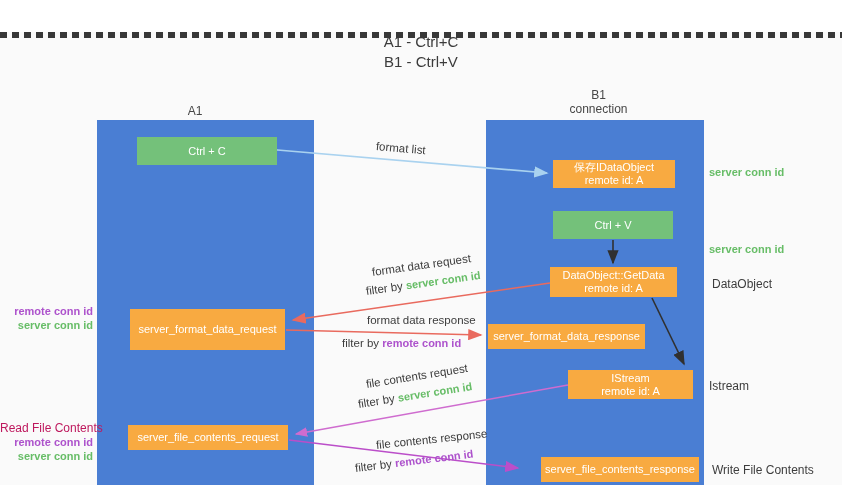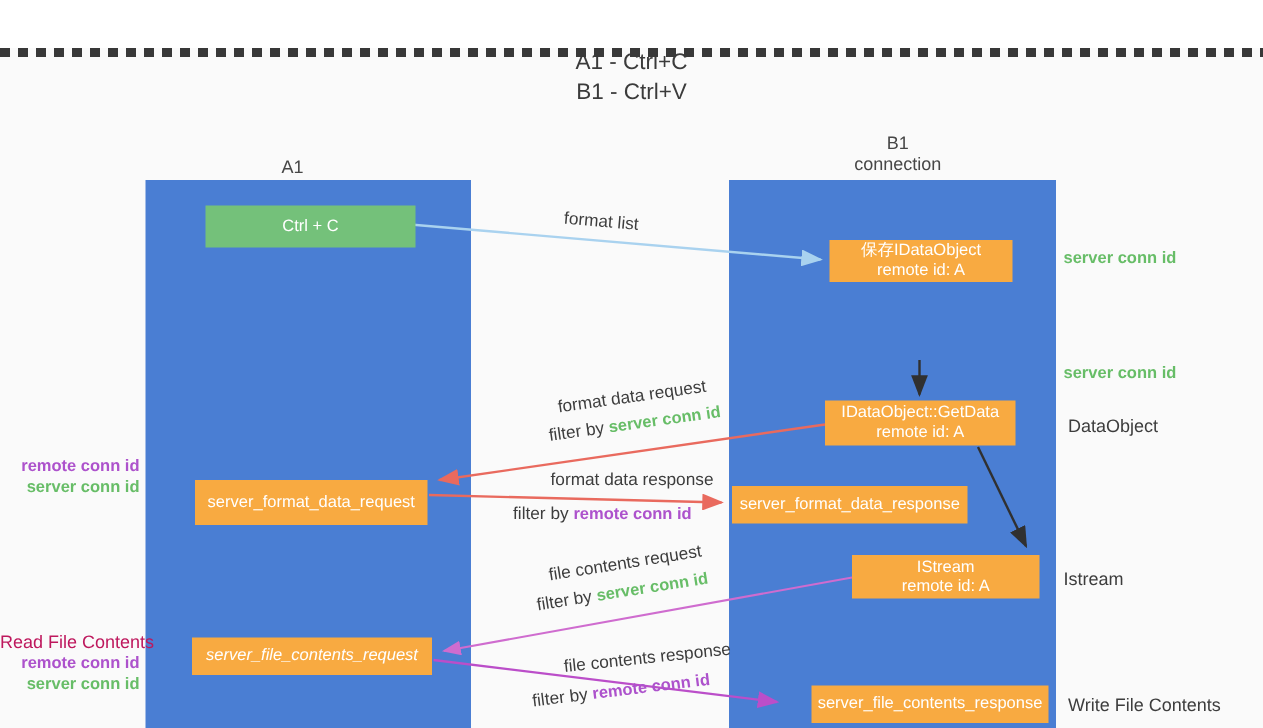--- a/index.html
+++ b/index.html
@@ -106,40 +106,43 @@
 
   <div class="node node-green" style="left:137px; top:105px; width:140px; height:28px;">
     <div>Ctrl + C</div>
   </div>
 
   <div class="node node-orange" style="left:553px; top:128px; width:122px; height:28px;">
     <div>保存IDataObject</div>
     <div>remote id: A</div>
   </div>
 
+  <div class="node node-green" style="left:553px; top:179px; width:120px; height:28px;">
+    <div>Ctrl + V</div>
+  </div>
 
   <div class="node node-orange" style="left:550px; top:235px; width:127px; height:30px;">
-    <div>IDataObject::GetData</div>
+    <div>DataObject::GetData</div>
     <div>remote id: A</div>
   </div>
 
-  <div class="node node-orange" style="left:130px; top:288px; width:155px; height:30px;">
+  <div class="node node-orange" style="left:130px; top:277px; width:155px; height:41px;">
     <div>server_format_data_request</div>
   </div>
 
   <div class="node node-orange" style="left:488px; top:292px; width:157px; height:25px;">
     <div>server_format_data_response</div>
   </div>
 
   <div class="node node-orange" style="left:568px; top:338px; width:125px; height:29px;">
     <div>IStream</div>
     <div>remote id: A</div>
   </div>
 
-  <div class="node node-orange" style="left:128px; top:393px; width:160px; height:25px;font-style:italic;">
+  <div class="node node-orange" style="left:128px; top:393px; width:160px; height:25px;">
     <div>server_file_contents_request</div>
   </div>
 
   <div class="node node-orange" style="left:541px; top:425px; width:158px; height:25px;">
     <div>server_file_contents_response</div>
   </div>
 
   <div class="arrow-label" style="left:376px; top:108px; transform:rotate(5deg);">format list</div>
 
   <div class="arrow-label" style="left:372px; top:234px; transform:rotate(-8deg);">format data request</div>

